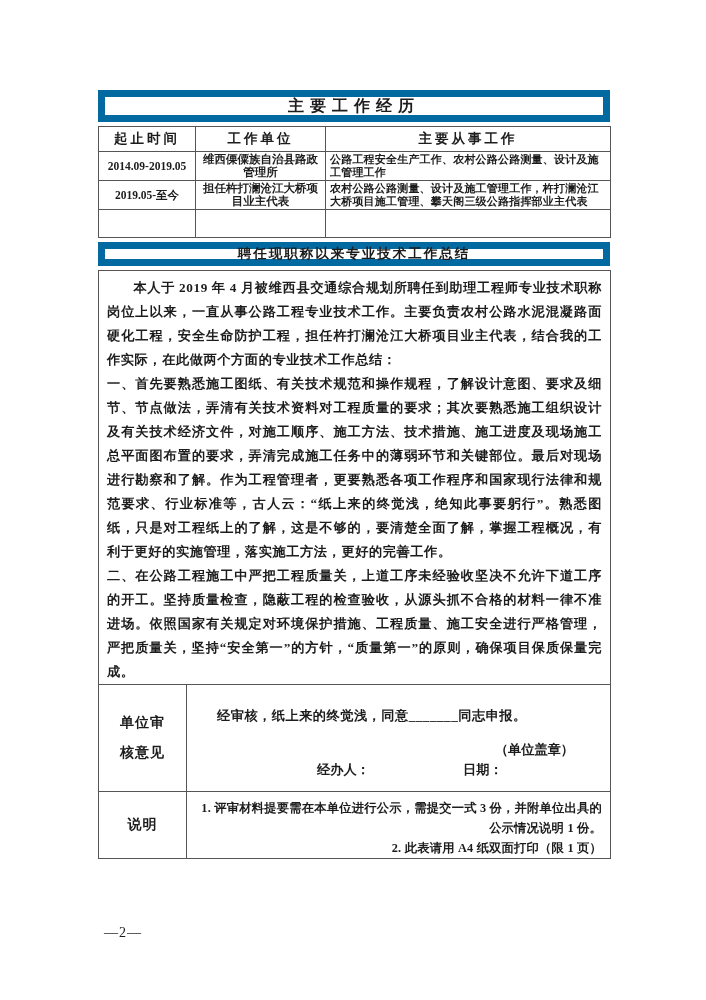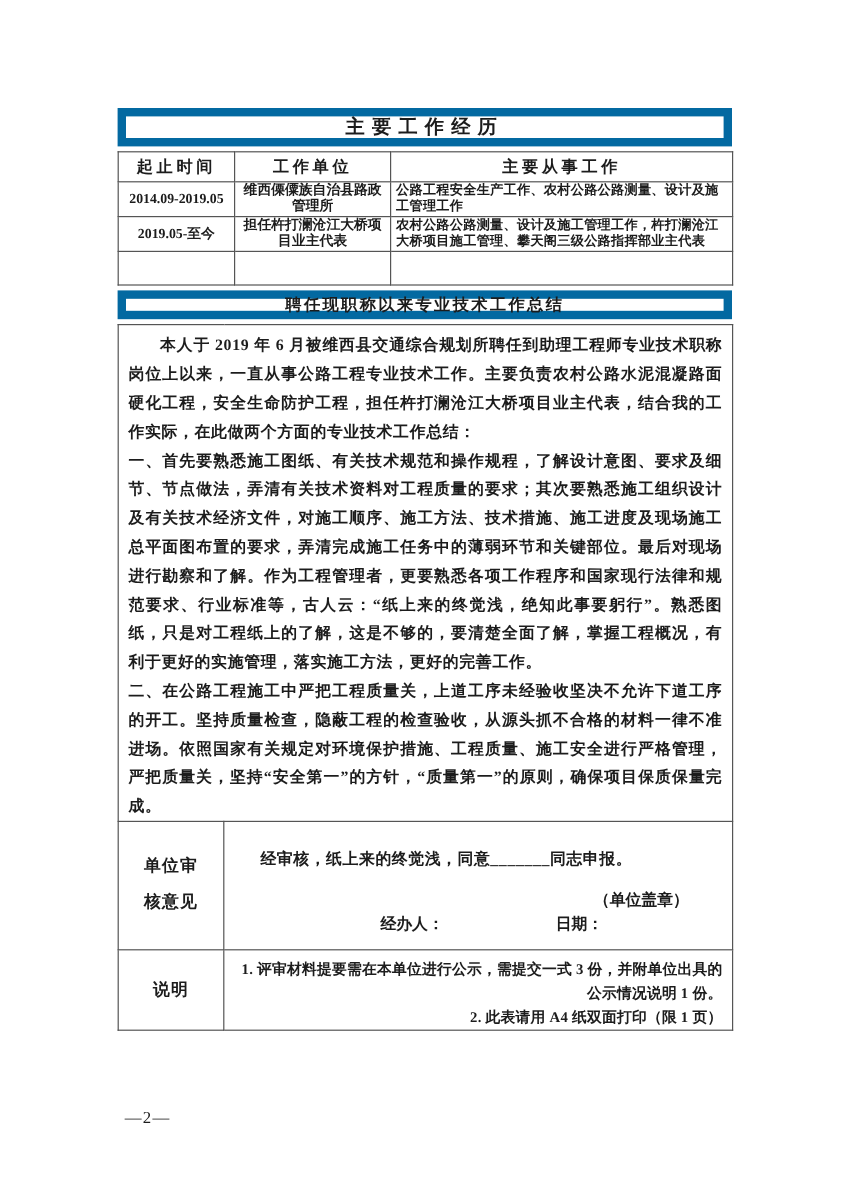--- a/index.html
+++ b/index.html
@@ -130,21 +130,21 @@
     </div>
 
     <table class="main-table">
       <colgroup>
           <col style="width:88px">
           <col style="width:424px">
         </colgroup>
       <tbody>
         <tr>
           <td class="summary-cell" colspan="2">
-            <p class="indent">本人于 2019 年 6 月被维西县交通综合规划所聘任到助理工程师专业技术职称岗位上以来，一直从事公路工程专业技术工作。主要负责农村公路水泥混凝路面硬化工程，安全生命防护工程，担任杵打澜沧江大桥项目业主代表，结合我的工作实际，在此做两个方面的专业技术工作总结：</p>
+            <p class="indent">本人于 2019 年 4 月被维西县交通综合规划所聘任到助理工程师专业技术职称岗位上以来，一直从事公路工程专业技术工作。主要负责农村公路水泥混凝路面硬化工程，安全生命防护工程，担任杵打澜沧江大桥项目业主代表，结合我的工作实际，在此做两个方面的专业技术工作总结：</p>
             <p>一、首先要熟悉施工图纸、有关技术规范和操作规程，了解设计意图、要求及细节、节点做法，弄清有关技术资料对工程质量的要求；其次要熟悉施工组织设计及有关技术经济文件，对施工顺序、施工方法、技术措施、施工进度及现场施工总平面图布置的要求，弄清完成施工任务中的薄弱环节和关键部位。最后对现场进行勘察和了解。作为工程管理者，更要熟悉各项工作程序和国家现行法律和规范要求、行业标准等，古人云：“纸上来的终觉浅，绝知此事要躬行”。熟悉图纸，只是对工程纸上的了解，这是不够的，要清楚全面了解，掌握工程概况，有利于更好的实施管理，落实施工方法，更好的完善工作。</p>
             <p>二、在公路工程施工中严把工程质量关，上道工序未经验收坚决不允许下道工序的开工。坚持质量检查，隐蔽工程的检查验收，从源头抓不合格的材料一律不准进场。依照国家有关规定对环境保护措施、工程质量、施工安全进行严格管理，严把质量关，坚持“安全第一”的方针，“质量第一”的原则，确保项目保质保量完成。</p>
           </td>
         </tr>
         <tr>
           <td class="label-cell">
             <div>单位审</div>
             <div>核意见</div>
           </td>
           <td class="review-cell">

